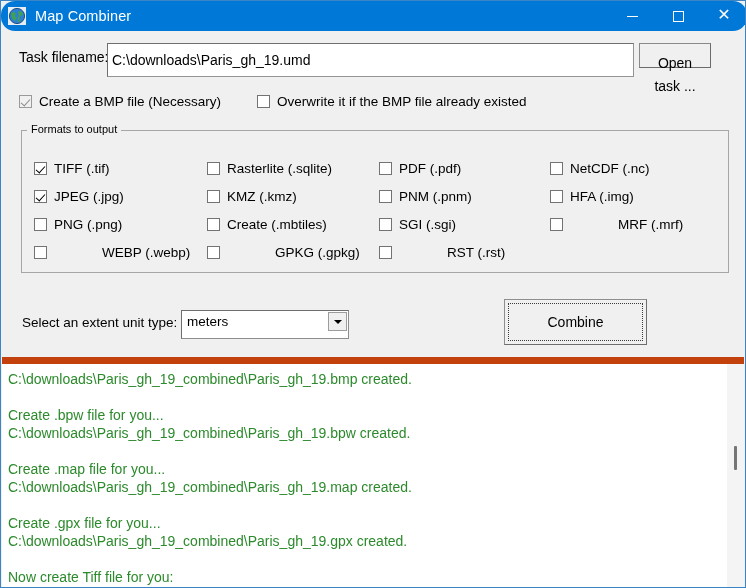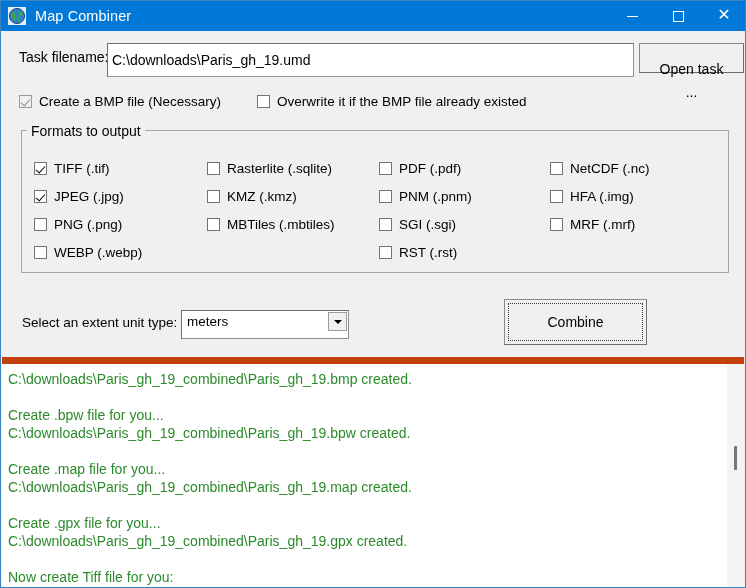--- a/index.html
+++ b/index.html
@@ -25,20 +25,21 @@
 
   
   .titlebar {
     position: absolute;
     left: 0; top: 0;
     width: 746px;
     height: 30px;
     background: #0078d7;
     display: flex;
     align-items: center;
+    border-radius: 14px;
   }
   .title-icon {
     width: 18px;
     height: 18px;
     margin-left: 7px;
     margin-right: 9px;
     flex: 0 0 auto;
     position: relative;
   }
   .title-text {
@@ -123,32 +124,32 @@
     padding: 16px 4px;
     line-height: 23px;
     font-family: "Liberation Sans", sans-serif;
     outline: none;
     overflow: hidden;
     white-space: nowrap;
   }
   .btn-open {
     position: absolute;
     left: 638px; top: 0px;
-    width: 105px;
+    width: 72px;
     height: 25px;
     box-sizing: border-box;
     background: #f0f0f0;
     border: 1px solid #8a8a8a;
     border-right-color: #6b6b6b;
     border-bottom-color: #6b6b6b;
     font-size: 14px;
     color: #000000;
     font-family: "Liberation Sans", sans-serif;
     cursor: default;
-    padding: 14px;
+    padding: 8px;
     line-height: 23px;
     text-align: center;
   }
 
   
   .row-bmp {
     position: absolute;
     left: 0; top: 63px;
     width: 744px;
     height: 22px;
@@ -203,36 +204,36 @@
     height: 143px;
     box-sizing: border-box;
     border: 1px solid #a6a6a6;
     background: transparent;
   }
   .groupbox-title {
     position: absolute;
     left: 26px; top: 92px;
     background: #f0f0f0;
     padding: 0 4px;
-    font-size: 14px;
+    font-size: 11px;
     color: #000000;
     z-index: 2;
     white-space: nowrap;
   }
   .fmt-grid {
     position: absolute;
     left: 33px; top: 130px;
     width: 690px;
   }
   .fmt-col {
     position: absolute;
     top: 0;
   }
   .fmt-col .cbx { display: flex; margin-bottom: 14px; height: 14px; }
-  .fmt-col .cbx:last-child { margin-bottom: 0; }
+  .fmt-col .cbx:last-child { margin-bottom: 0; gap: 48px; }
 
   
   .lbl-extent {
     position: absolute;
     left: 21px; top: 284px;
     font-size: 13.5px;
     color: #000000;
     white-space: nowrap;
   }
   .combo {
@@ -411,21 +412,25 @@
           <label class="cbx">
             <span class="box"></span>
             <span class="txt">Rasterlite (.sqlite)</span>
           </label>
           <label class="cbx">
             <span class="box"></span>
             <span class="txt">KMZ (.kmz)</span>
           </label>
           <label class="cbx">
             <span class="box"></span>
-            <span class="txt">MBTiles (.mbtiles)</span>
+            <span class="txt">Create (.mbtiles)</span>
+          </label>
+          <label class="cbx">
+            <span class="box"></span>
+            <span class="txt">GPKG (.gpkg)</span>
           </label>
         </div>
       <div class="fmt-col" style="left:345px;">
           <label class="cbx">
             <span class="box"></span>
             <span class="txt">PDF (.pdf)</span>
           </label>
           <label class="cbx">
             <span class="box"></span>
             <span class="txt">PNM (.pnm)</span>

